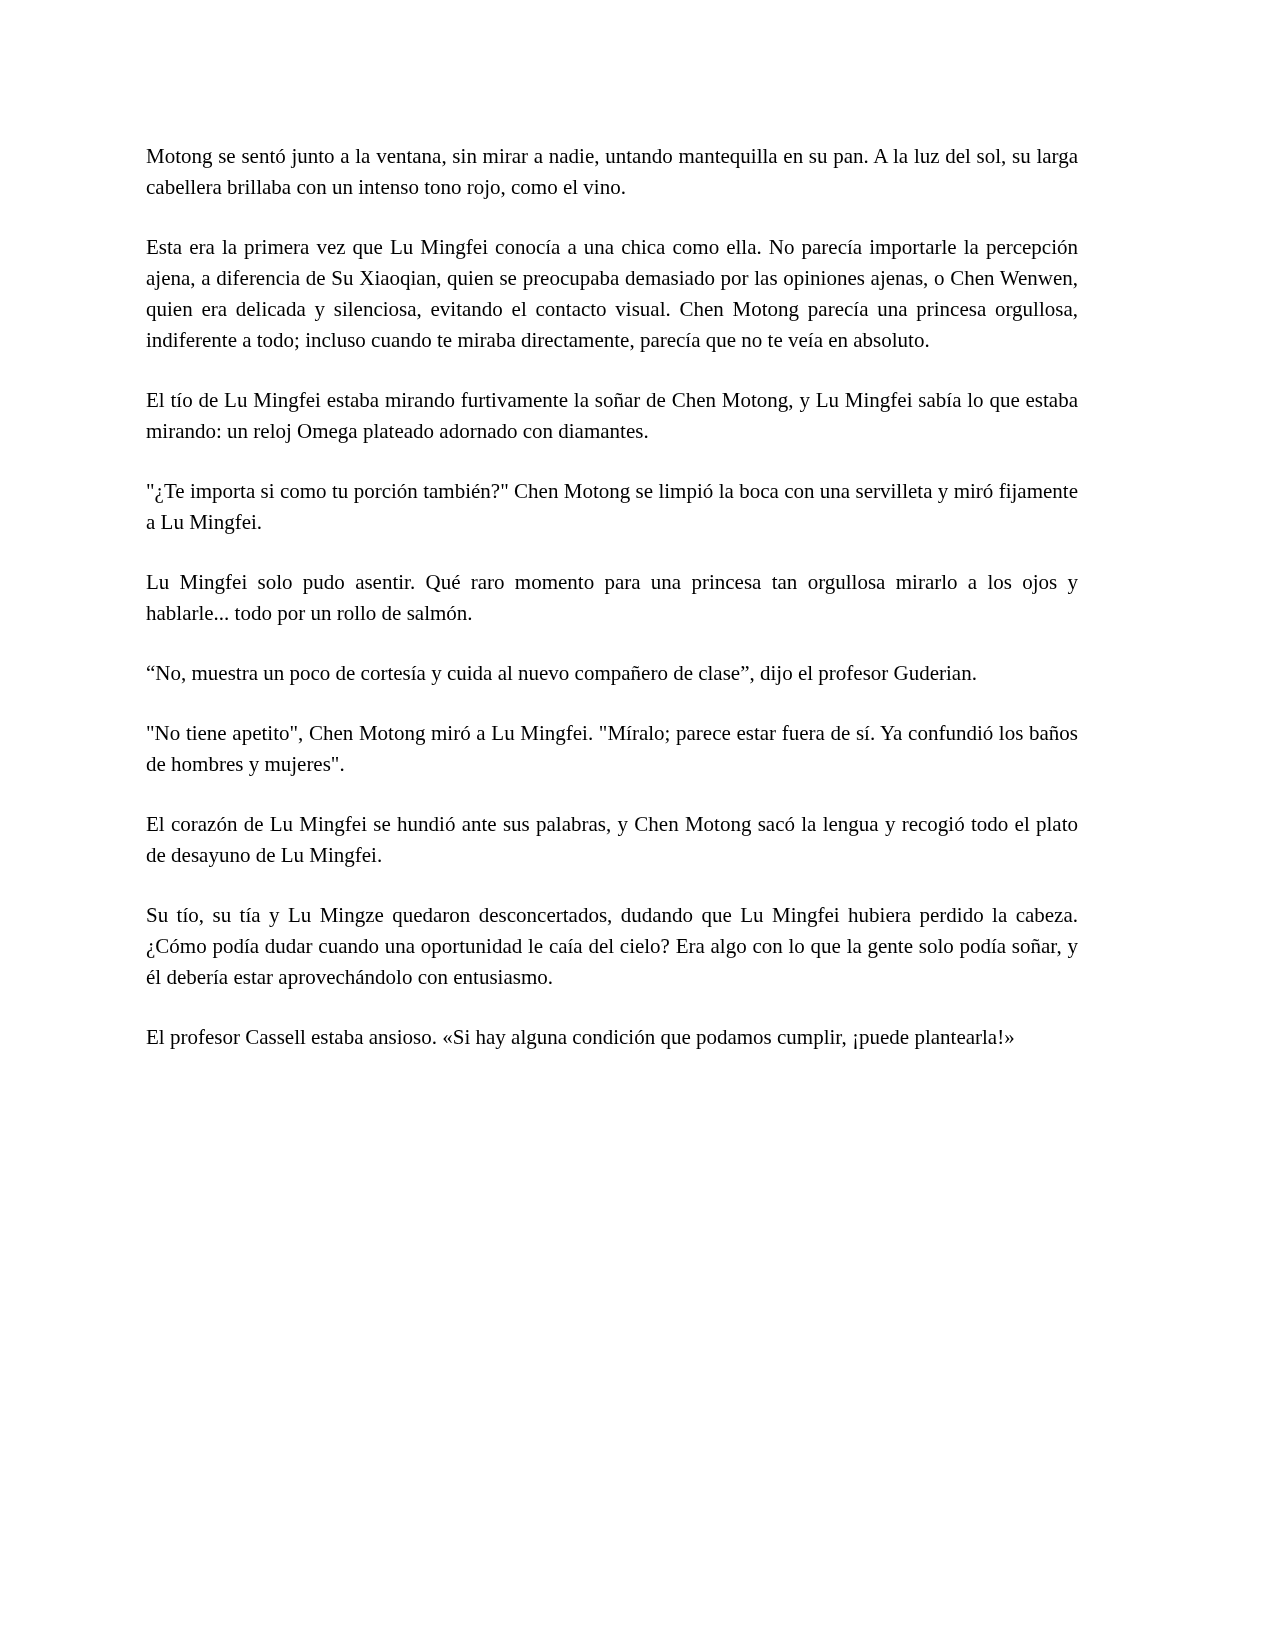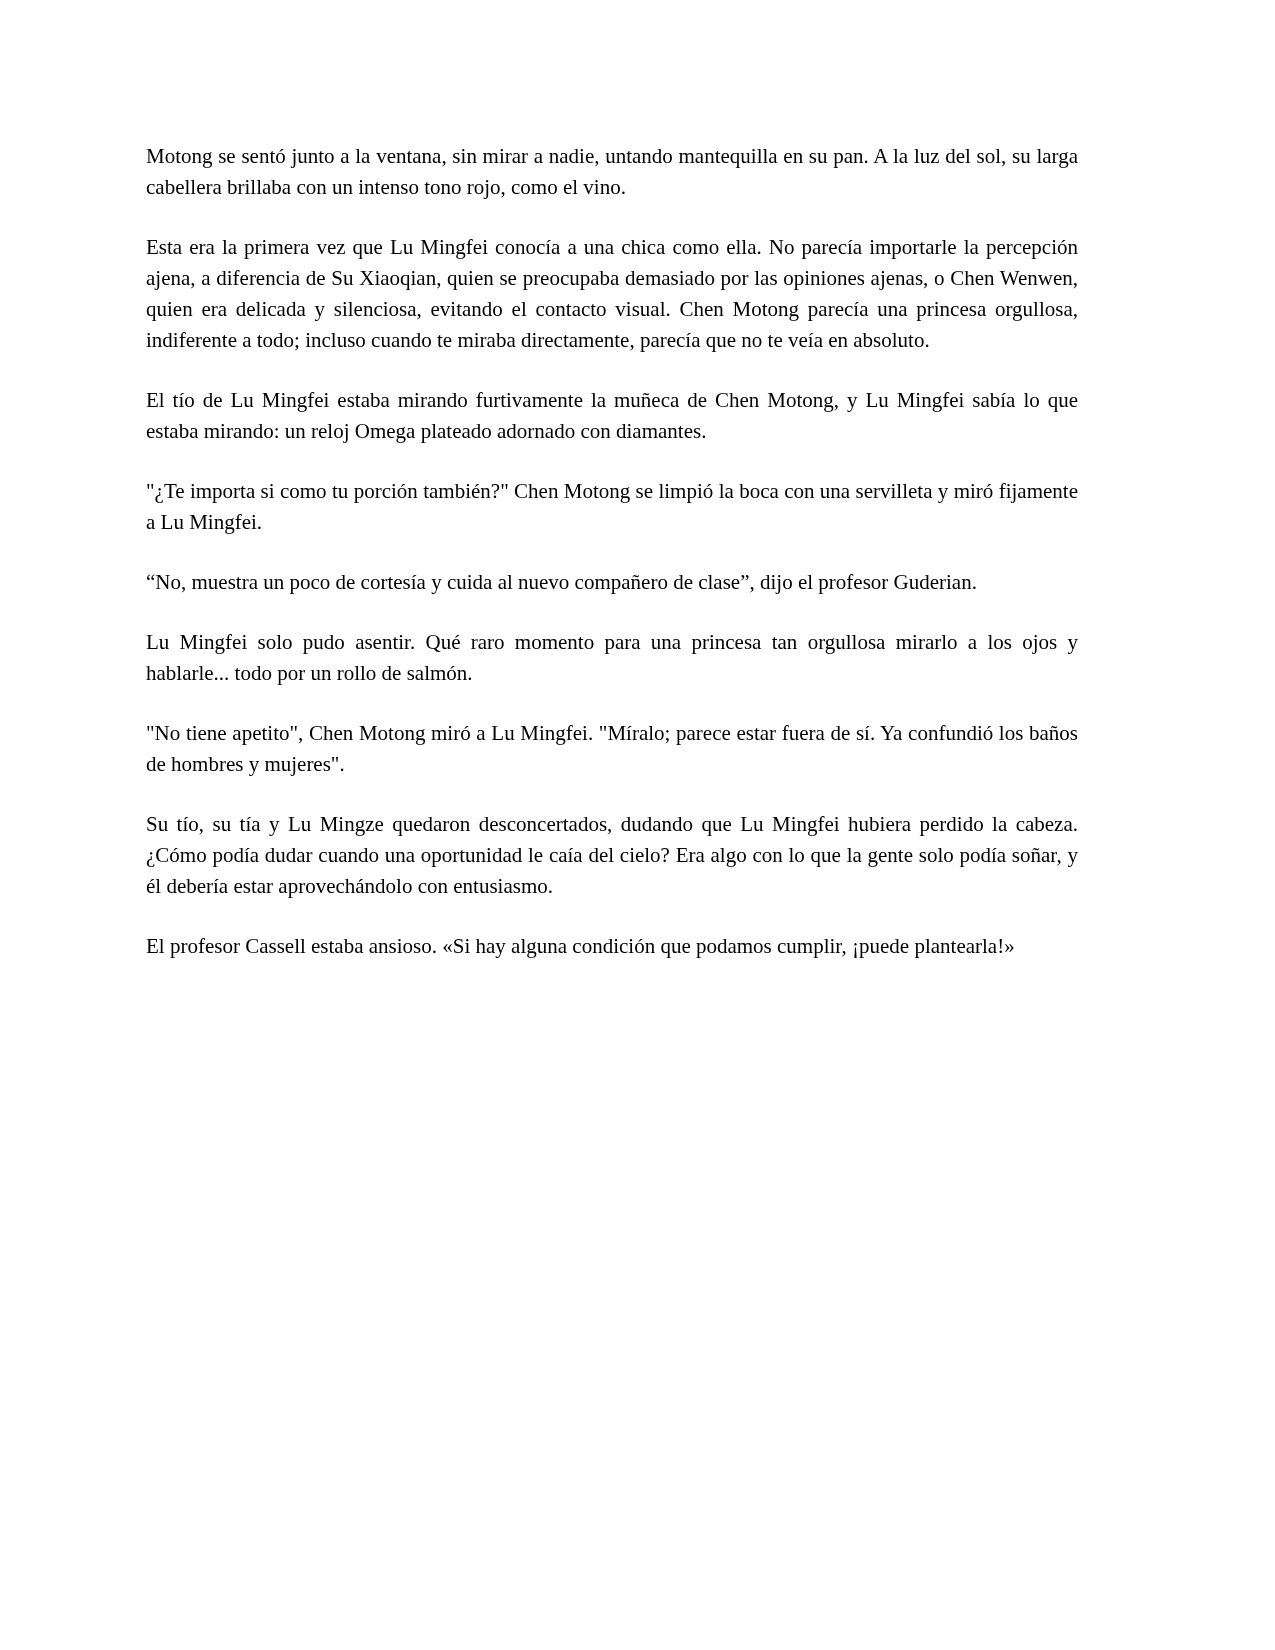--- a/index.html
+++ b/index.html
@@ -39,22 +39,23 @@
     line-height: 24px;
   }
 </style>
 </head>
 <body>
 
 <div class="page">
   <div class="content">
     <p class="para">Motong se sentó junto a la ventana, sin mirar a nadie, untando mantequilla en su pan. A la luz del sol, su larga cabellera brillaba con un intenso tono rojo, como el vino.</p>
     <p class="para">Esta era la primera vez que Lu Mingfei conocía a una chica como ella. No parecía importarle la percepción ajena, a diferencia de Su Xiaoqian, quien se preocupaba demasiado por las opiniones ajenas, o Chen Wenwen, quien era delicada y silenciosa, evitando el contacto visual. Chen Motong parecía una princesa orgullosa, indiferente a todo; incluso cuando te miraba directamente, parecía que no te veía en absoluto.</p>
-    <p class="para">El tío de Lu Mingfei estaba mirando furtivamente la muñeca de Chen Motong, y Lu Mingfei sabía lo que estaba mirando: un reloj Omega plateado adornado con diamantes.</p>
+    <p class="para">El tío de Lu Mingfei estaba mirando furtivamente la soñar de Chen Motong, y Lu Mingfei sabía lo que estaba mirando: un reloj Omega plateado adornado con diamantes.</p>
     <p class="para">"¿Te importa si como tu porción también?" Chen Motong se limpió la boca con una servilleta y miró fijamente a Lu Mingfei.</p>
+    <p class="para">Lu Mingfei solo pudo asentir. Qué raro momento para una princesa tan orgullosa mirarlo a los ojos y hablarle... todo por un rollo de salmón.</p>
     <p class="para">“No, muestra un poco de cortesía y cuida al nuevo compañero de clase”, dijo el profesor Guderian.</p>
-    <p class="para">Lu Mingfei solo pudo asentir. Qué raro momento para una princesa tan orgullosa mirarlo a los ojos y hablarle... todo por un rollo de salmón.</p>
     <p class="para">"No tiene apetito", Chen Motong miró a Lu Mingfei. "Míralo; parece estar fuera de sí. Ya confundió los baños de hombres y mujeres".</p>
+    <p class="para">El corazón de Lu Mingfei se hundió ante sus palabras, y Chen Motong sacó la lengua y recogió todo el plato de desayuno de Lu Mingfei.</p>
     <p class="para">Su tío, su tía y Lu Mingze quedaron desconcertados, dudando que Lu Mingfei hubiera perdido la cabeza. ¿Cómo podía dudar cuando una oportunidad le caía del cielo? Era algo con lo que la gente solo podía soñar, y él debería estar aprovechándolo con entusiasmo.</p>
     <p class="para">El profesor Cassell estaba ansioso. «Si hay alguna condición que podamos cumplir, ¡puede plantearla!»</p>
   </div>
   <div class="footer">40</div>
 </div>
 
 </body></html>

